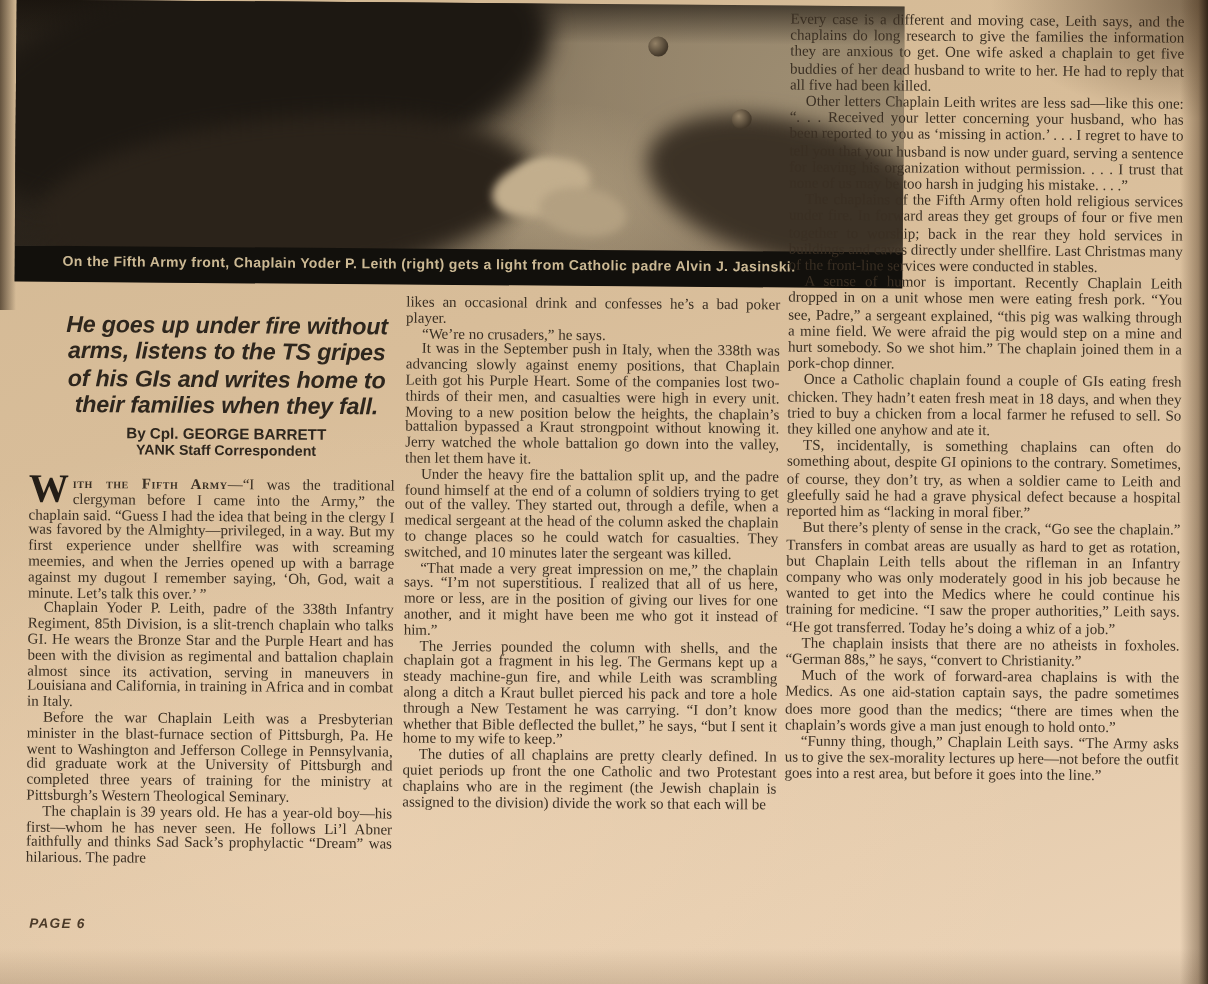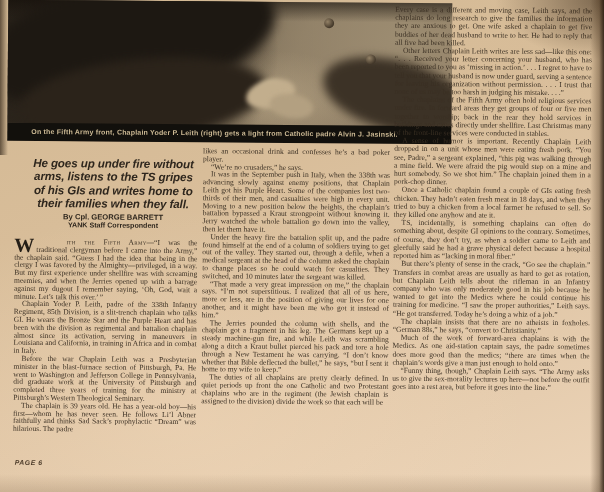--- a/index.html
+++ b/index.html
@@ -58,21 +58,21 @@
     font:7.5px/7.8px "Liberation Serif",serif;}
   .col p{margin:0;text-indent:8px;}
   .col p.flush{text-indent:0;}
   .col-left{left:16px;top:238px;width:183px;height:216px;}
   .col-mid{left:204px;top:146px;width:187px;height:300px;}
   .col-right{left:395px;top:3px;width:197px;height:460px;line-height:8.2px;}
   .dropcap{
     float:left;font:700 20px/15px "Liberation Serif",serif;color:#241e17;
     margin:0 2px 0 0;
   }
-  .opener{font-variant:small-caps;letter-spacing:0.3px;font-weight:400;margin-left:30px;}
+  .opener{font-variant:small-caps;letter-spacing:0.3px;font-weight:700;}
 
   .page-number{
     position:absolute;left:18px;top:459px;
     font:italic 700 6.8px "Liberation Sans",sans-serif;
     color:#4c3b29;letter-spacing:0.6px;
   }
 
   
   .left-edge{position:absolute;left:0;top:0;width:8px;height:155px;
     background:linear-gradient(to right, rgba(40,28,16,0.65), rgba(40,28,16,0));}

